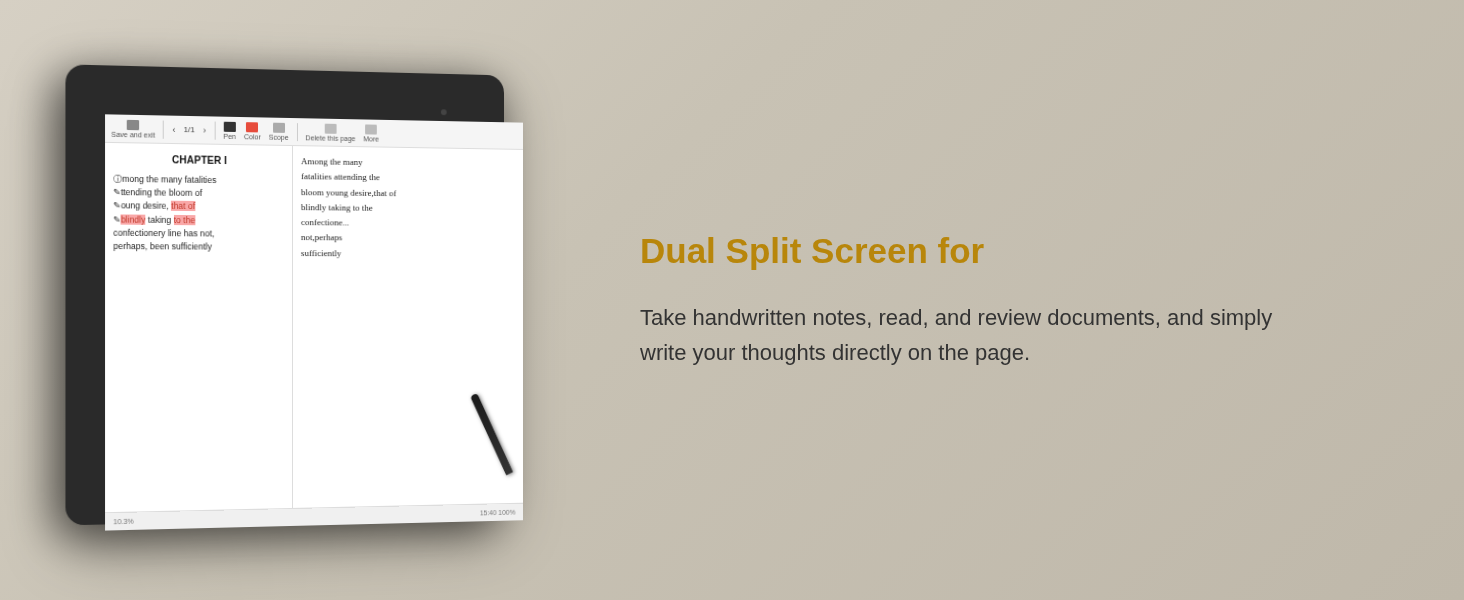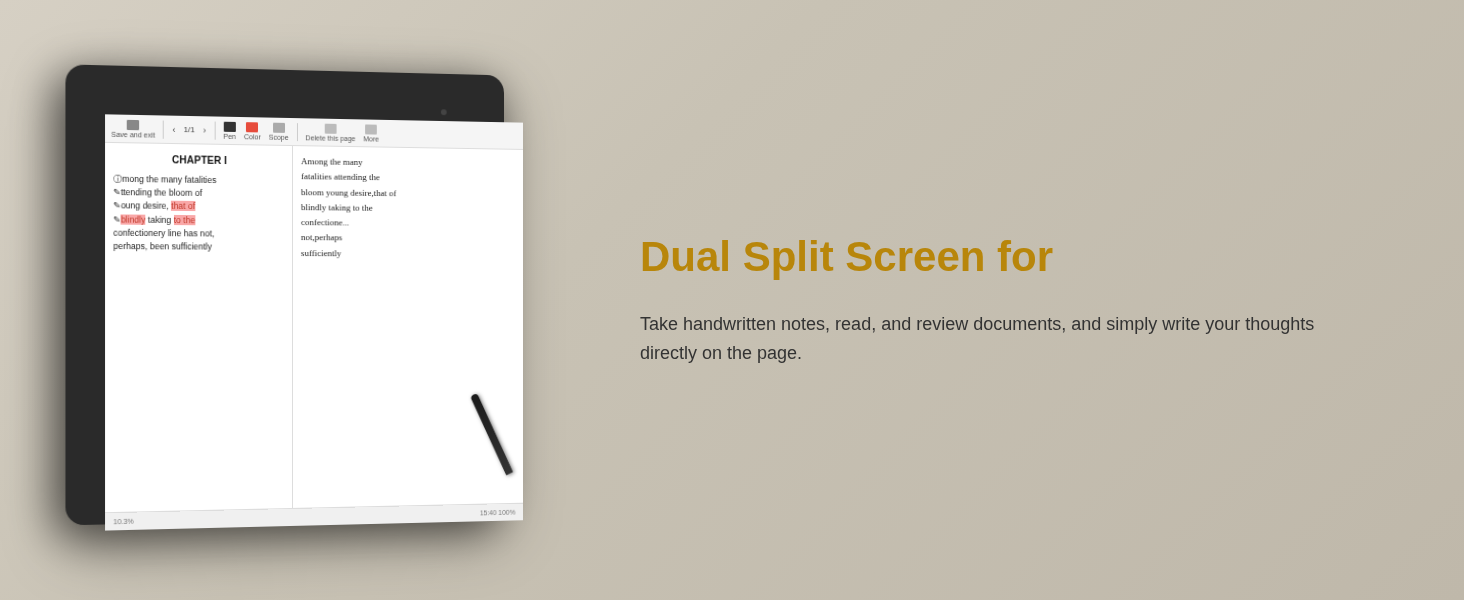--- a/index.html
+++ b/index.html
@@ -162,29 +162,29 @@
     
     .right-section {
       flex: 1;
       padding: 60px 80px 60px 60px;
       display: flex;
       flex-direction: column;
       justify-content: center;
     }
 
     .feature-title {
-      font-size: 42px;
+      font-size: 35px;
       font-weight: bold;
       color: #b8860b;
       line-height: 1.2;
       margin-bottom: 28px;
     }
 
     .feature-description {
-      font-size: 18px;
+      font-size: 22px;
       color: #333;
       line-height: 1.6;
       max-width: 680px;
     }
   </style>
 </head>
 <body>
 
 <div class="left-section">
   <div class="tablet-wrapper">

